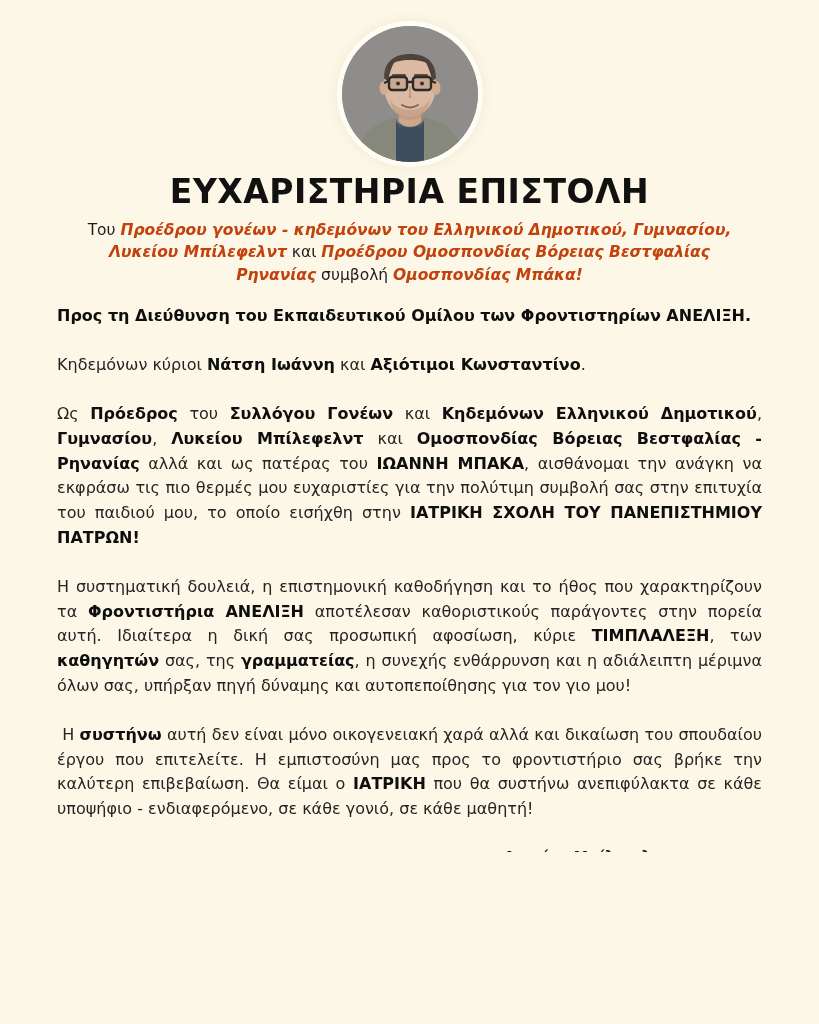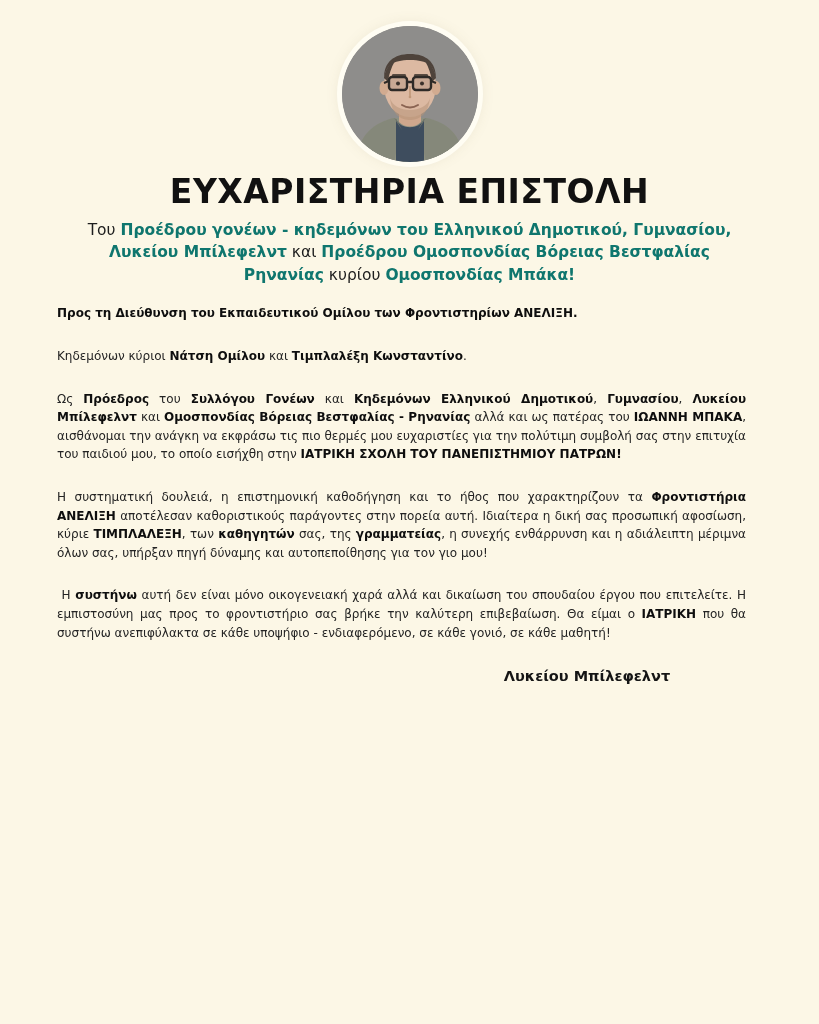--- a/index.html
+++ b/index.html
@@ -36,26 +36,26 @@
     letter-spacing:.5px;
   }
   .letter-subtitle{
     text-align:center;
     font-size:15.5px;
     line-height:1.45;
     max-width:648px;
     margin:0 auto 18px auto;
     color:#1d1d1d;
   }
-  .letter-subtitle b{color:#0f766e;}
+  .letter-subtitle b{color:#c2410c;font-style:italic;}
   .letter-body p{
     text-align:justify;
-    font-size:12px;
+    font-size:16px;
     line-height:1.55;
-    margin:0 16px 24px 0;
+    margin:0 0 24px 0;
     color:#242424;
   }
   .letter-body p b{color:#0e0e0e;}
   .signature{
     width:350px;
     margin:4px 0 0 auto;
     text-align:center;
     font-weight:bold;
     font-size:14.5px;
     line-height:1.5;
@@ -114,25 +114,25 @@
           <path d="M68,60 L68,70 C66,72 70,72 68,70" stroke="#c09879" stroke-width="1.6" fill="none"></path>
 
           <path d="M60,79 C65,82 71,82 76,79" stroke="#8a6452" stroke-width="2" fill="none" stroke-linecap="round"></path>
         </g>
       </svg>
     </span>
   </div>
 
   <div class="letter-title">ΕΥΧΑΡΙΣΤΗΡΙΑ ΕΠΙΣΤΟΛΗ</div>
 
-  <div class="letter-subtitle"><span>Του </span><b>Προέδρου γονέων - κηδεμόνων του Ελληνικού Δημοτικού, Γυμνασίου, Λυκείου Μπίλεφελντ</b><span> και </span><b>Προέδρου Ομοσπονδίας Βόρειας Βεστφαλίας Ρηνανίας</b><span> κυρίου </span><b>Ομοσπονδίας Μπάκα!</b></div>
+  <div class="letter-subtitle"><span>Του </span><b>Προέδρου γονέων - κηδεμόνων του Ελληνικού Δημοτικού, Γυμνασίου, Λυκείου Μπίλεφελντ</b><span> και </span><b>Προέδρου Ομοσπονδίας Βόρειας Βεστφαλίας Ρηνανίας</b><span> συμβολή </span><b>Ομοσπονδίας Μπάκα!</b></div>
 
   <div class="letter-body">
       <p><b>Προς τη Διεύθυνση του Εκπαιδευτικού Ομίλου των Φροντιστηρίων ΑΝΕΛΙΞΗ.</b></p>
-      <p><span>Κηδεμόνων κύριοι </span><b>Νάτση Ομίλου</b><span> και </span><b>Τιμπλαλέξη Κωνσταντίνο</b><span>.</span></p>
+      <p><span>Κηδεμόνων κύριοι </span><b>Νάτση Ιωάννη</b><span> και </span><b>Αξιότιμοι Κωνσταντίνο</b><span>.</span></p>
       <p><span>Ως </span><b>Πρόεδρος</b><span> του </span><b>Συλλόγου Γονέων</b><span> και </span><b>Κηδεμόνων Ελληνικού Δημοτικού</b><span>, </span><b>Γυμνασίου</b><span>, </span><b>Λυκείου Μπίλεφελντ</b><span> και </span><b>Ομοσπονδίας Βόρειας Βεστφαλίας - Ρηνανίας</b><span> αλλά και ως πατέρας του </span><b>ΙΩΑΝΝΗ ΜΠΑΚΑ</b><span>, αισθάνομαι την ανάγκη να εκφράσω τις πιο θερμές μου ευχαριστίες για την πολύτιμη συμβολή σας στην επιτυχία του παιδιού μου, το οποίο εισήχθη στην </span><b>ΙΑΤΡΙΚΗ ΣΧΟΛΗ ΤΟΥ ΠΑΝΕΠΙΣΤΗΜΙΟΥ ΠΑΤΡΩΝ!</b></p>
       <p><span>Η συστηματική δουλειά, η επιστημονική καθοδήγηση και το ήθος που χαρακτηρίζουν τα </span><b>Φροντιστήρια ΑΝΕΛΙΞΗ</b><span> αποτέλεσαν καθοριστικούς παράγοντες στην πορεία αυτή. Ιδιαίτερα η δική σας προσωπική αφοσίωση, κύριε </span><b>ΤΙΜΠΛΑΛΕΞΗ</b><span>, των </span><b>καθηγητών</b><span> σας, της </span><b>γραμματείας</b><span>, η συνεχής ενθάρρυνση και η αδιάλειπτη μέριμνα όλων σας, υπήρξαν πηγή δύναμης και αυτοπεποίθησης για τον γιο μου!</span></p>
       <p><span>&nbsp;Η </span><b>συστήνω</b><span> αυτή δεν είναι μόνο οικογενειακή χαρά αλλά και δικαίωση του σπουδαίου έργου που επιτελείτε. Η εμπιστοσύνη μας προς το φροντιστήριο σας βρήκε την καλύτερη επιβεβαίωση. Θα είμαι ο </span><b>ΙΑΤΡΙΚΗ</b><span> που θα συστήνω ανεπιφύλακτα σε κάθε υποψήφιο - ενδιαφερόμενο, σε κάθε γονιό, σε κάθε μαθητή!</span></p>
     </div>
 
   <div class="signature">
     <div>
         <div>Λυκείου Μπίλεφελντ</div>
       </div>
 

